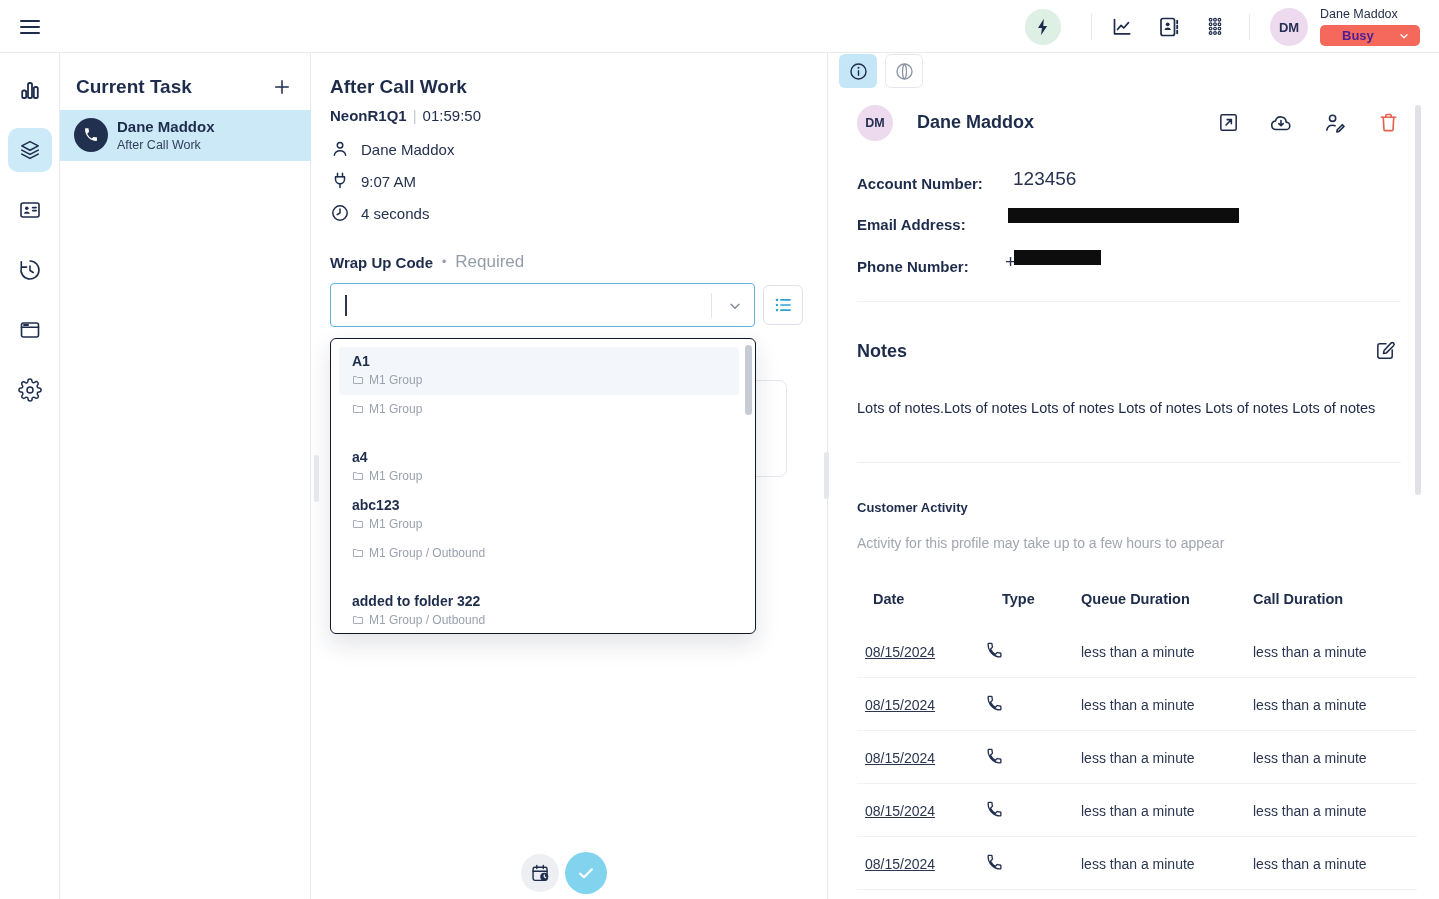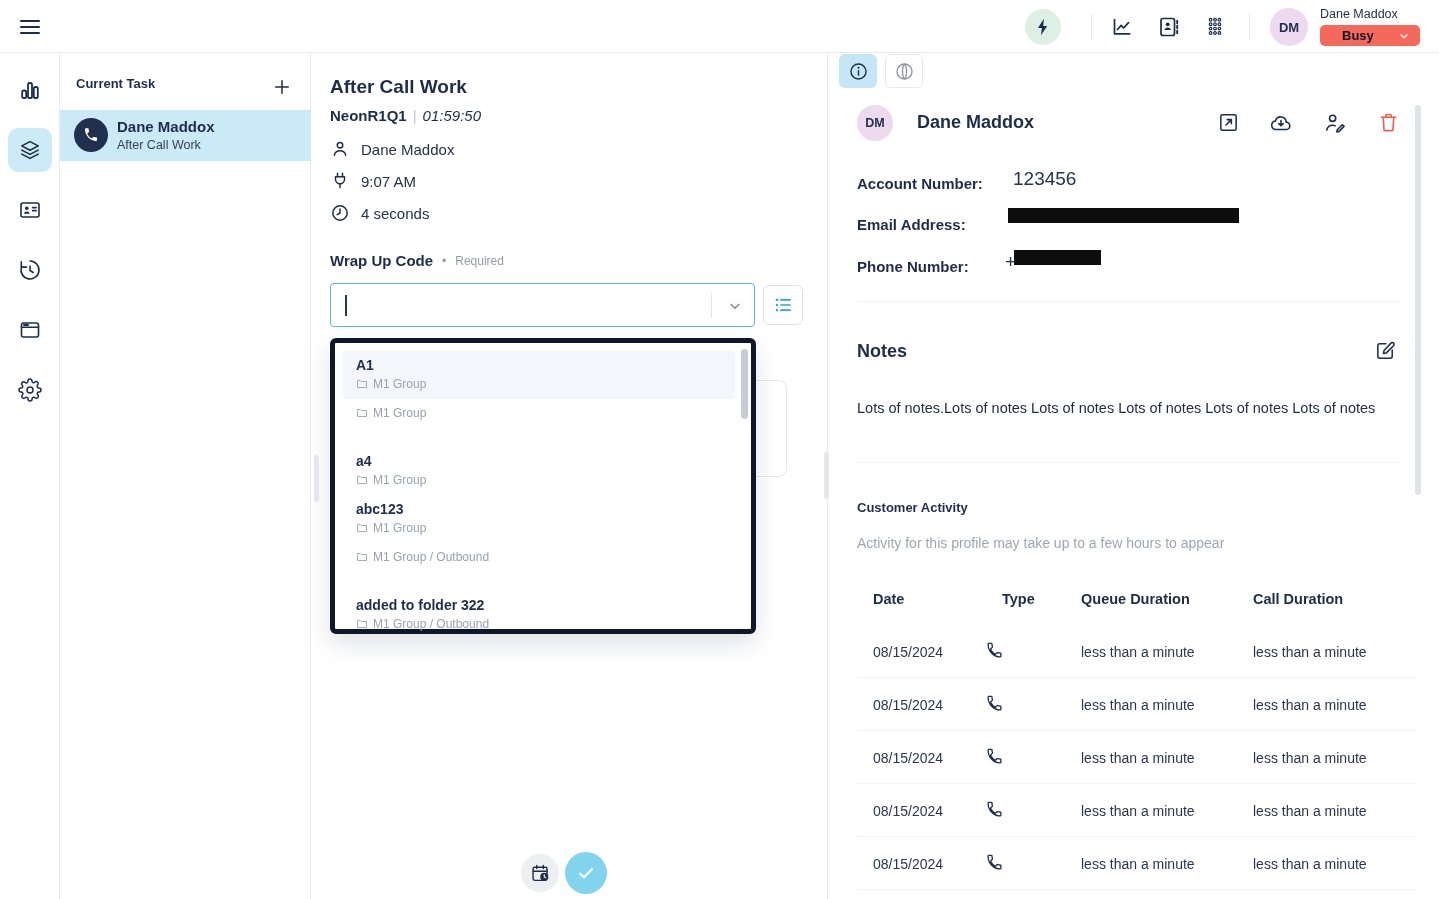--- a/index.html
+++ b/index.html
@@ -14,58 +14,58 @@
   
   .topbar { position:absolute; left:0; top:0; width:1439px; height:53px; background:#fff; border-bottom:1px solid #e8eaef; z-index:20; }
   .hamburger { position:absolute; left:18px; top:15px; width:24px; height:24px; cursor:pointer; }
   .tb-circle { position:absolute; top:9px; width:36px; height:36px; border-radius:50%; display:flex; align-items:center; justify-content:center; }
   .tb-bolt { left:1025px; background:#def0e3; }
   .tb-vdiv { position:absolute; top:14px; width:1px; height:26px; background:#e4e7ec; }
   .tb-btn { position:absolute; top:15px; width:24px; height:24px; cursor:pointer; }
   .tb-avatar { position:absolute; left:1270px; top:8px; width:38px; height:38px; border-radius:50%; background:#eedaee; display:flex; align-items:center; justify-content:center; font-size:13px; font-weight:700; color:#233054; }
   .tb-username { position:absolute; left:1320px; top:7px; font-size:12.5px; color:#25304c; }
   .status-btn { position:absolute; left:1320px; top:25px; width:100px; height:21px; background:#f4695c; border:none; border-radius:5px; display:flex; align-items:center; justify-content:space-between; padding:0 10px 0 22px; cursor:pointer; }
-  .status-btn span { color:#0f172a; font-size:13px; font-weight:700; font-family:"Liberation Sans",sans-serif; }
+  .status-btn span { color:#4c1d95; font-size:13px; font-weight:700; font-family:"Liberation Sans",sans-serif; }
 
   
   .rail { position:absolute; left:0; top:53px; width:60px; height:846px; background:#fff; border-right:1px solid #e8eaef; z-index:10; }
   .rail-item { position:absolute; left:8px; width:44px; height:44px; border-radius:10px; display:flex; align-items:center; justify-content:center; cursor:pointer; }
   .rail-item.active { background:#cdeaf8; }
 
   
   .tasks { position:absolute; left:60px; top:53px; width:251px; height:846px; background:#fff; border-right:1px solid #e8eaef; }
-  .tasks-title { position:absolute; left:16px; top:23px; font-size:13px; font-weight:700; color:#1e2c4c; }
+  .tasks-title { position:absolute; left:16px; top:23px; font-size:19px; font-weight:700; color:#1e2c4c; }
   .tasks-add { position:absolute; right:18px; top:24px; width:20px; height:20px; cursor:pointer; }
   .task-item { position:absolute; left:0; top:57px; width:251px; height:51px; background:#cbe9f7; cursor:pointer; }
   .task-avatar { position:absolute; left:14px; top:8px; width:34px; height:34px; border-radius:50%; background:#22304f; display:flex; align-items:center; justify-content:center; }
   .task-name { position:absolute; left:57px; top:8px; font-size:15px; font-weight:700; color:#1e2c4c; }
   .task-sub { position:absolute; left:57px; top:28px; font-size:12.5px; color:#35415c; }
   .panel-handle { position:absolute; width:5px; height:47px; border-radius:3px; background:#e4e7ec; z-index:15; cursor:col-resize; }
 
   
   .acw { position:absolute; left:311px; top:53px; width:516px; height:846px; background:#fff; }
   .acw-title { position:absolute; left:19px; top:23px; font-size:19px; font-weight:700; }
   .acw-session { position:absolute; left:19px; top:54px; font-size:15px; }
   .acw-session .skill { font-weight:700; }
   .acw-session .sep { color:#c3c8d2; padding:0 6px; }
-  .acw-session .timer { font-weight:500;font-style:italic; }
+  .acw-session .timer { font-weight:500; }
   .info-row { position:absolute; left:19px; display:flex; align-items:center; gap:11px; font-size:15px; color:#24314f; }
   .wrap-label-row { position:absolute; left:19px; top:199px; display:flex; align-items:center; font-size:15px; }
   .wrap-label-row .lbl { font-weight:700; }
   .wrap-label-row .dot { color:#9099a8; margin:0 9px; font-size:12px; }
-  .wrap-label-row .req { color:#959ca9; font-size:12px; }
+  .wrap-label-row .req { color:#959ca9; font-size:17px; }
   .wrap-select { position:absolute; left:19px; top:230px; width:425px; height:44px; border:1.5px solid #5fb3da; border-radius:4px; background:#fff; }
   .wrap-select input { position:absolute; left:16px; top:0; width:350px; height:100%; border:none; outline:none; font-size:15px; font-family:"Liberation Sans",sans-serif; color:#25304c; background:transparent; }
   .wrap-select input::placeholder { color:#959ead; }
   .caret-bar { position:absolute; left:14px; top:11px; width:1.5px; height:21px; background:#2a3550; }
   .sel-div { position:absolute; right:42px; top:9px; width:1px; height:25px; background:#e2e6ec; }
   .sel-chevron { position:absolute; right:11px; top:14px; }
   .list-btn { position:absolute; left:452px; top:232px; width:40px; height:40px; border:1px solid #dde2ea; border-radius:6px; background:#fff; display:flex; align-items:center; justify-content:center; cursor:pointer; }
   .ghost-area { position:absolute; left:19px; top:327px; width:457px; height:97px; border:1px solid #e3e7ed; border-radius:8px; background:#fff; z-index:1; }
-  .dropdown { position:absolute; left:19px; top:285px; width:426px; height:296px; background:#fff; border:5px solid #0f172a; border-radius:6px; box-shadow:0 10px 24px rgba(20,30,60,.13); z-index:5; padding-top:8px; }
+  .dropdown { position:absolute; left:19px; top:285px; width:426px; height:296px; background:#fff; border:1px solid #0f172a; border-radius:6px; box-shadow:0 10px 24px rgba(20,30,60,.13); z-index:5; padding-top:8px; }
   .dd-option { height:48px; margin:0 16px 0 8px; padding:5px 0 0 13px; border-radius:4px; cursor:pointer; }
   .dd-option:first-child { background:#f3f6fb; }
   .dd-name { font-size:14px; font-weight:600; color:#1f2d4d; line-height:19px; }
   .dd-group { display:flex; align-items:center; gap:5px; margin-top:2px; font-size:12px; color:#9aa1ae; }
   .dd-scrollbar { position:absolute; right:3px; top:6px; width:7px; height:70px; border-radius:4px; background:#c6cbd4; cursor:pointer; }
   .acw-actions { position:absolute; left:0; top:799px; width:516px; }
   .btn-schedule { position:absolute; left:210px; top:2px; width:38px; height:38px; border-radius:50%; background:#edeff2; border:none; display:flex; align-items:center; justify-content:center; cursor:pointer; }
   .btn-accept { position:absolute; left:254px; top:0; width:42px; height:42px; border-radius:50%; background:#82d4ee; border:none; display:flex; align-items:center; justify-content:center; cursor:pointer; }
 
   
@@ -81,21 +81,21 @@
   .redact { position:absolute; height:15px; background:#0d0d0d; }
   .p-div { position:absolute; left:29px; width:544px; height:1px; background:#eff1f4; }
   .notes-title { position:absolute; left:29px; top:288px; font-size:18px; font-weight:700; }
   .notes-edit { position:absolute; left:546px; top:286px; width:23px; height:23px; cursor:pointer; }
   .notes-text { position:absolute; left:29px; top:345px; width:532px; font-size:14.5px; color:#202c49; line-height:20px; }
   .act-title { position:absolute; left:29px; top:447px; font-size:13px; font-weight:700; }
   .act-sub { position:absolute; left:29px; top:482px; font-size:14px; color:#a0a6b1; }
   .act-header { position:absolute; top:538px; font-size:14.5px; font-weight:700; }
   .act-rows { position:absolute; left:29px; top:572px; width:560px; }
   .act-row { position:relative; height:53px; border-bottom:1px solid #f0f2f5; font-size:14px; color:#2a3550; }
-  .act-row .c-date { position:absolute; left:16px; top:19px; }
+  .act-row .c-date { position:absolute; left:8px; top:19px;text-decoration:underline; }
   .act-row .c-type { position:absolute; left:129px; top:17px; }
   .act-row .c-queue { position:absolute; left:224px; top:19px; }
   .act-row .c-call { position:absolute; left:396px; top:19px; }
   .p-scrollbar { position:absolute; left:587px; top:52px; width:6px; height:390px; border-radius:3px; background:#dfe2e7; cursor:pointer; }
 </style>
 </head>
 <body>
 
 <div class="app">
 

